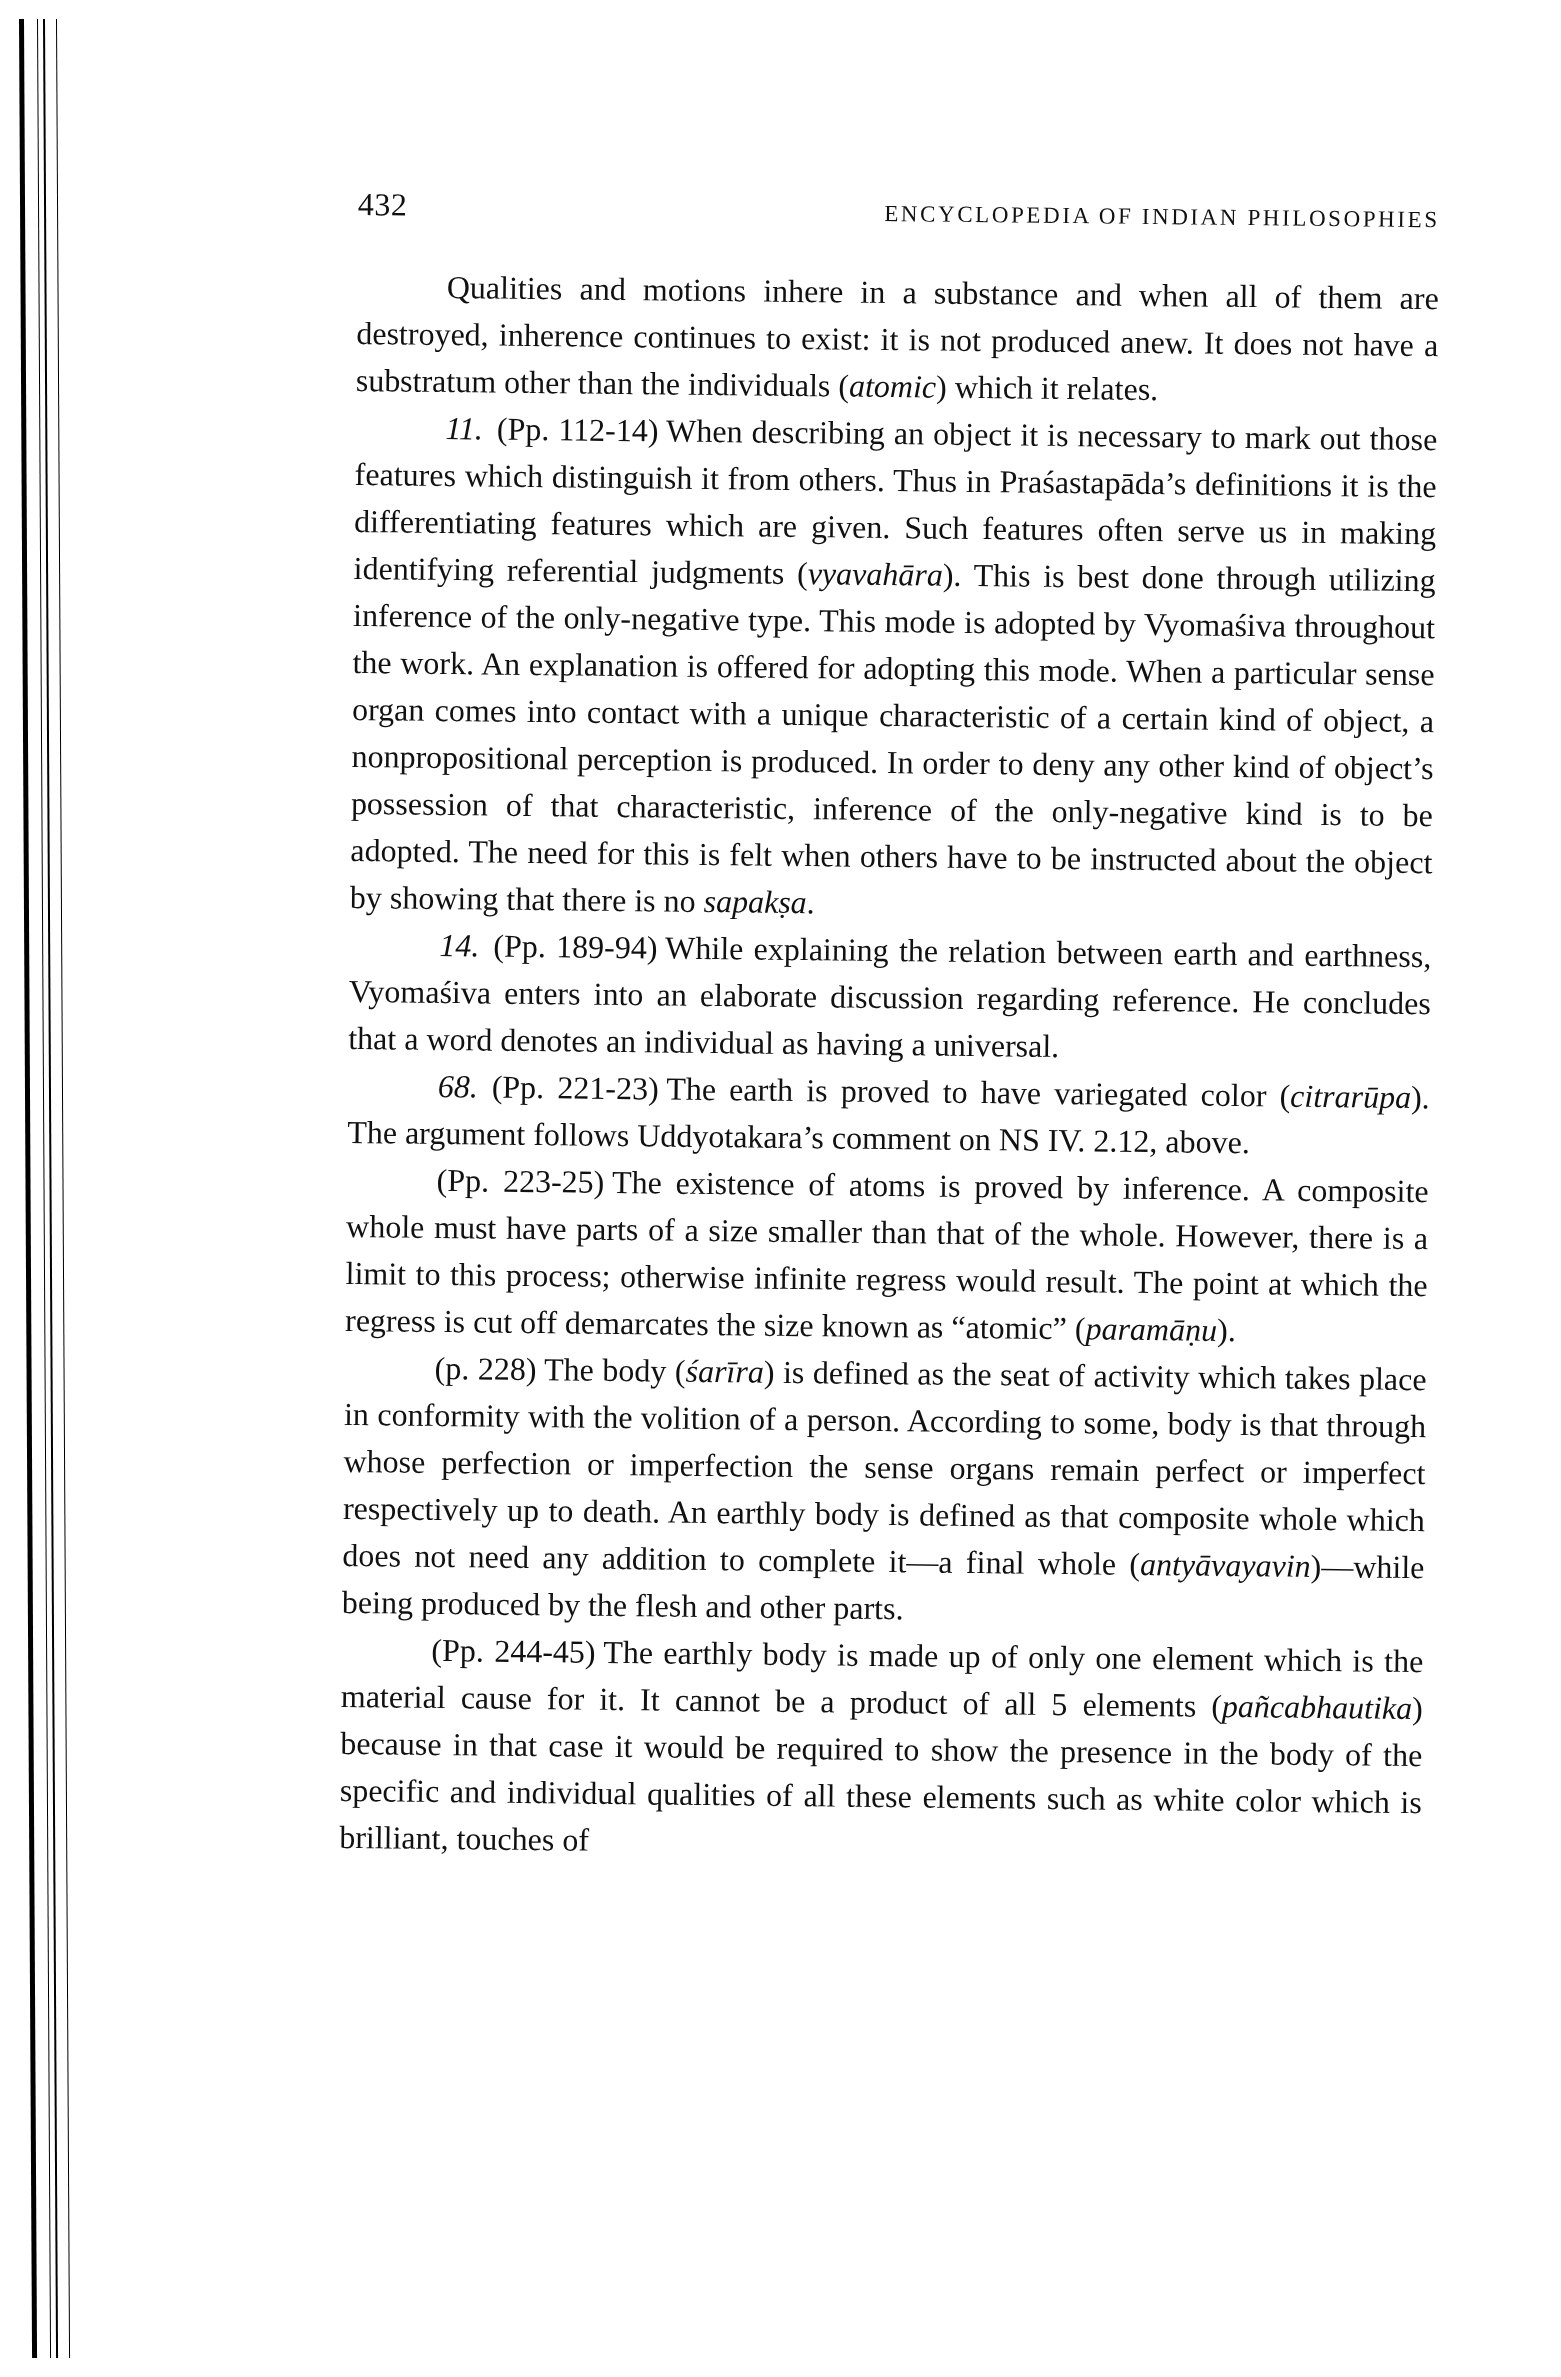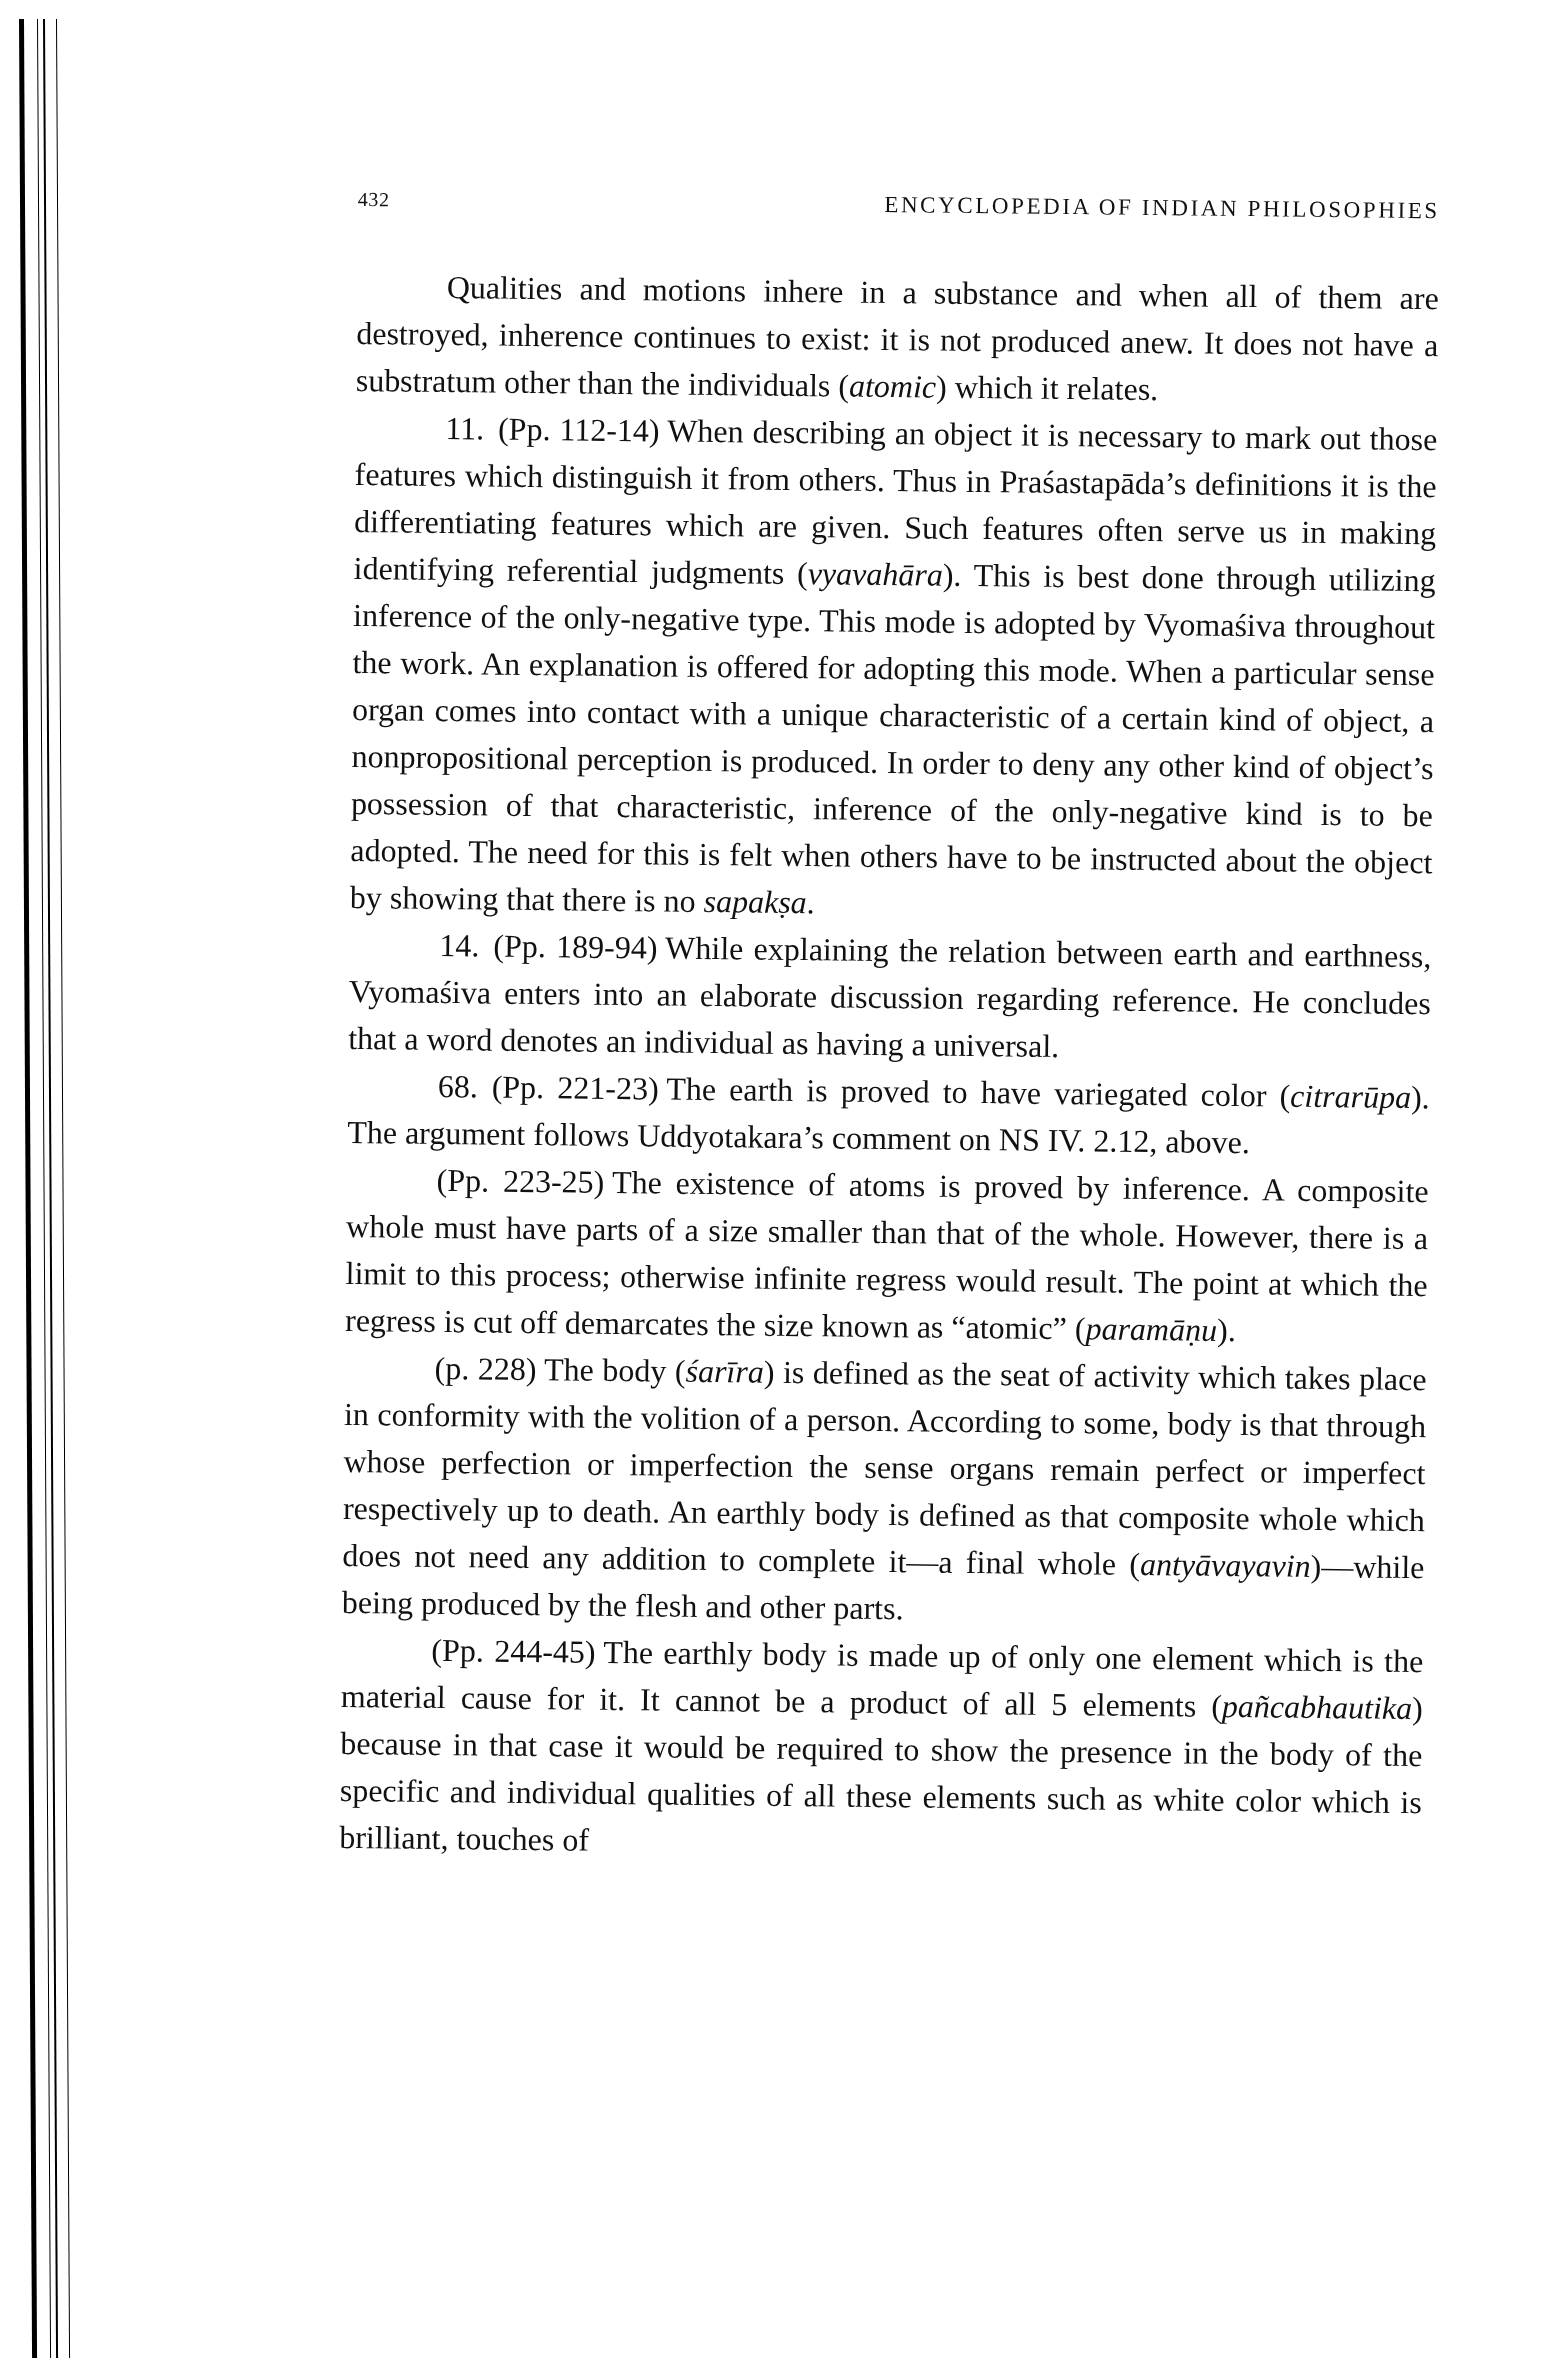--- a/index.html
+++ b/index.html
@@ -32,21 +32,21 @@
       transform: rotate(0.65deg);
     }
     .running-head {
       display: flex;
       justify-content: space-between;
       align-items: baseline;
       height: 51px;
       margin-bottom: 25.6px;
     }
     .page-number {
-      font-size: 20px;
+      font-size: 32px;
       letter-spacing: 0.6px;
     }
     .book-title {
       font-size: 23px;
       letter-spacing: 2.6px;
       font-variant: small-caps;
       text-transform: uppercase;
     }
     .body-text {
       font-size: 32px;
@@ -54,20 +54,21 @@
       text-align: justify;
       text-align-last: left;
       hyphens: manual;
     }
     .para {
       margin: 0;
       text-indent: 90px;
     }
     .para .num {
       margin-right: 14px;
+      font-style: italic;
     }
     .para .ref {
       margin-right: 7.7px;
     }
     i { font-style: italic; }
   </style>
 </head>
 <body>
 
 <div>

